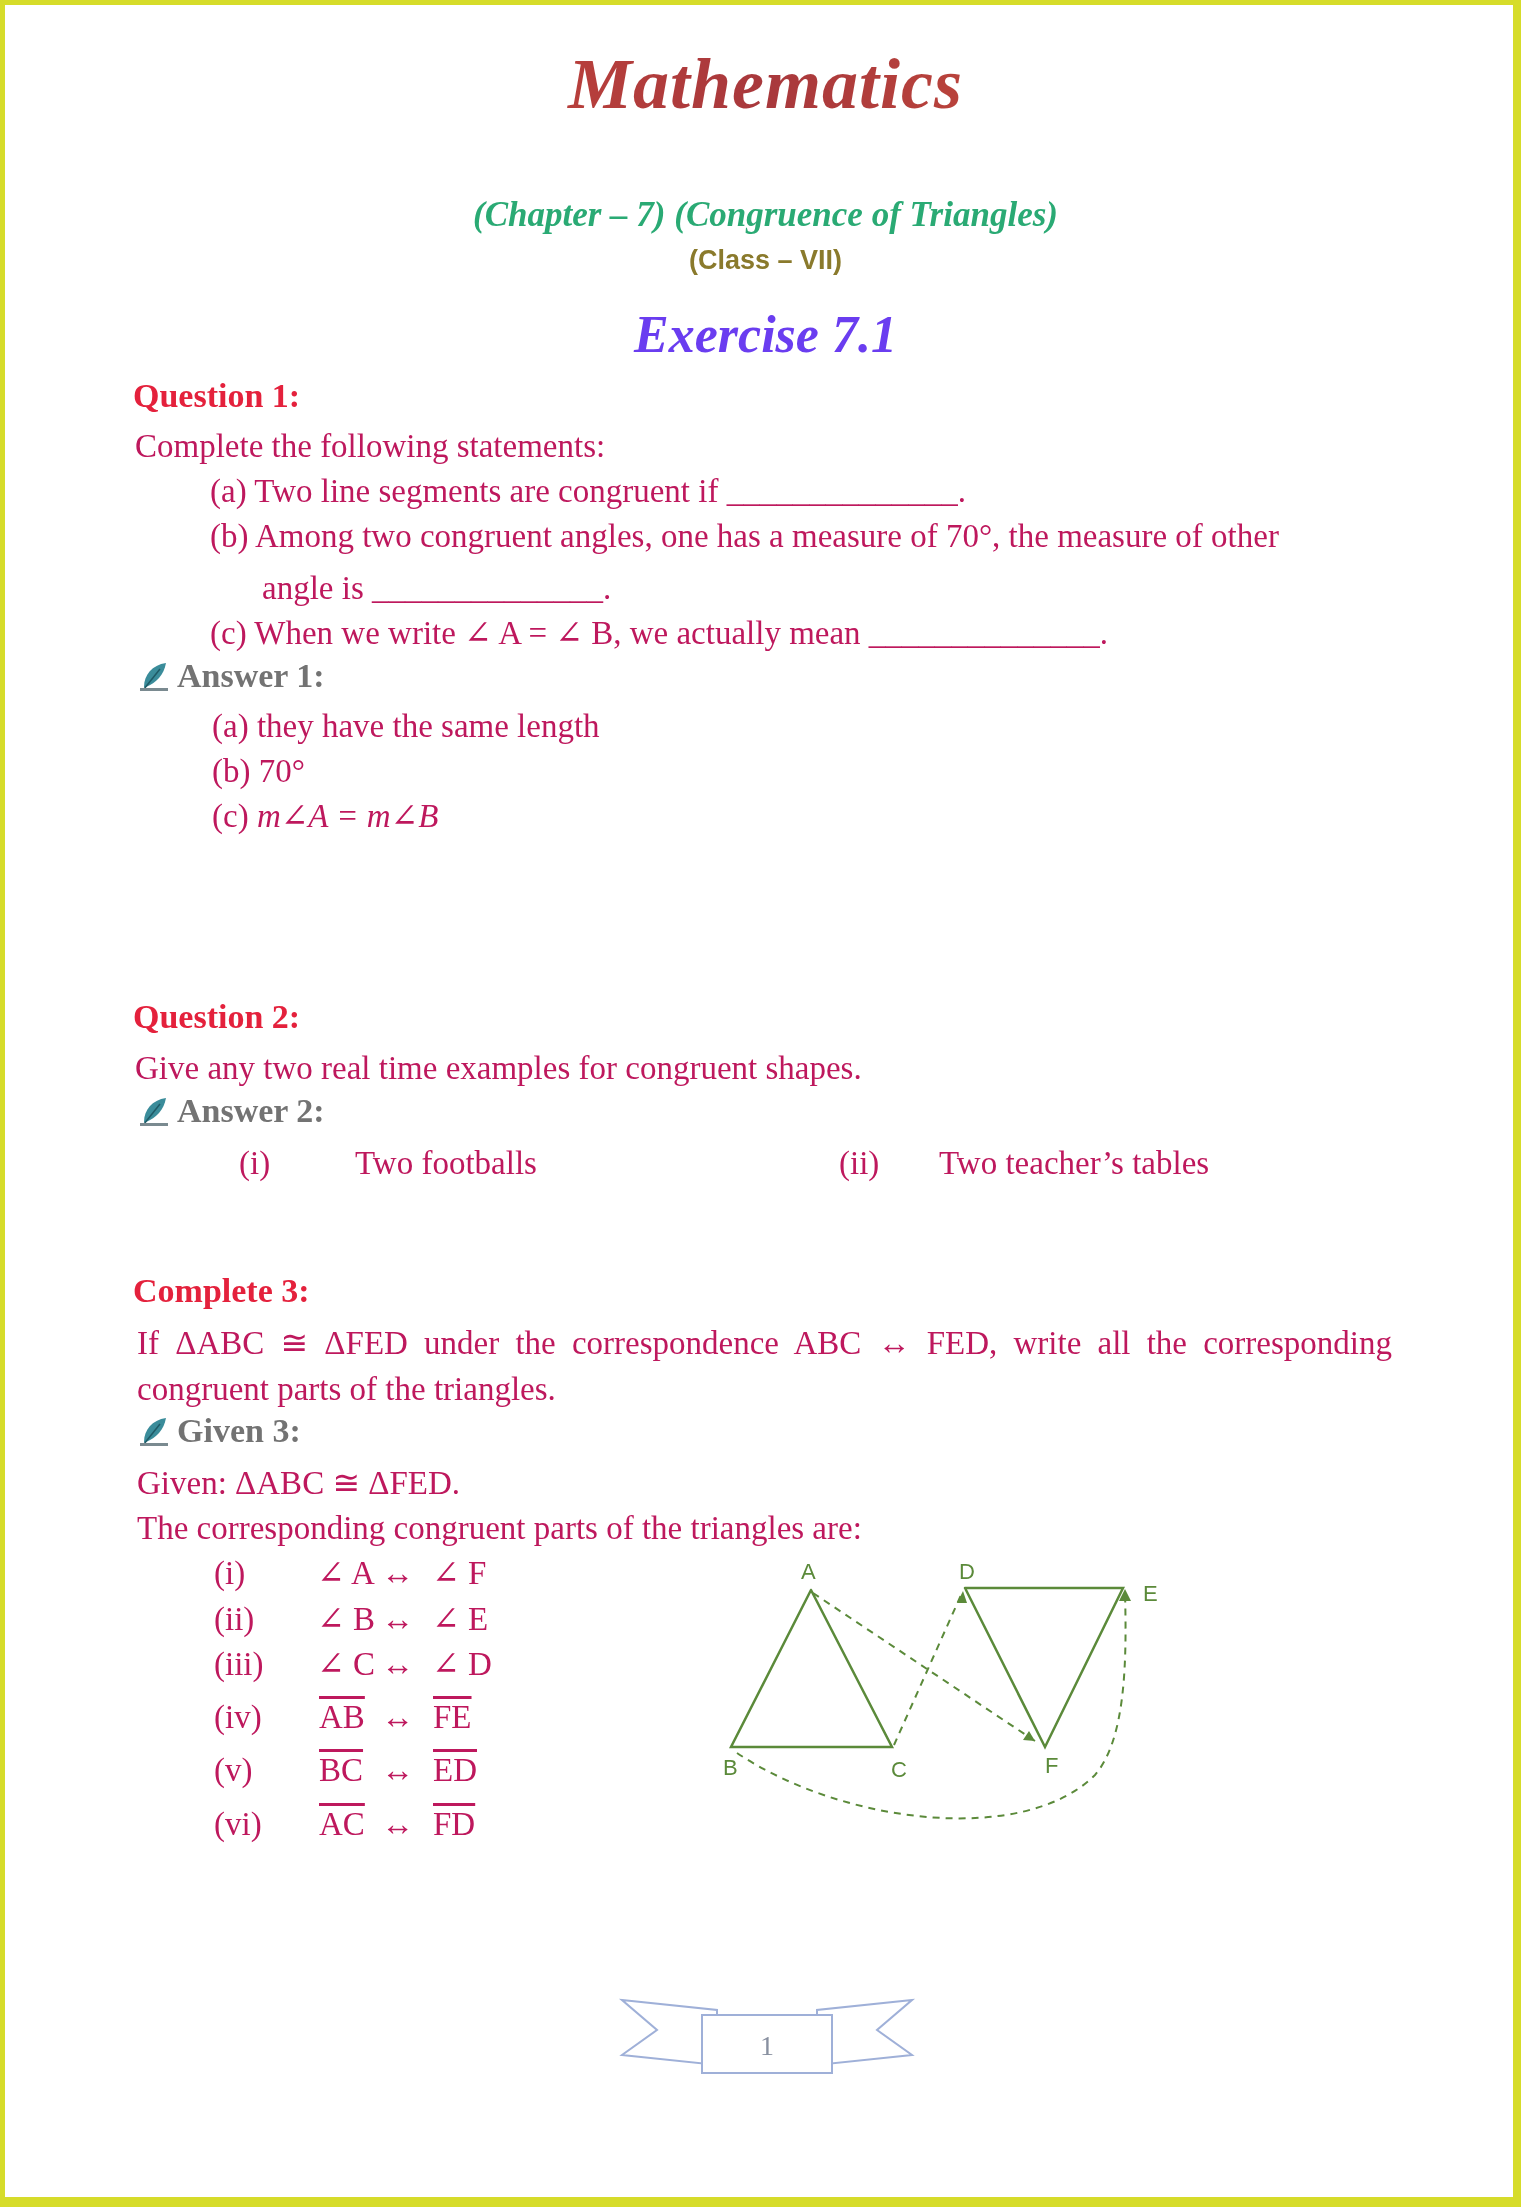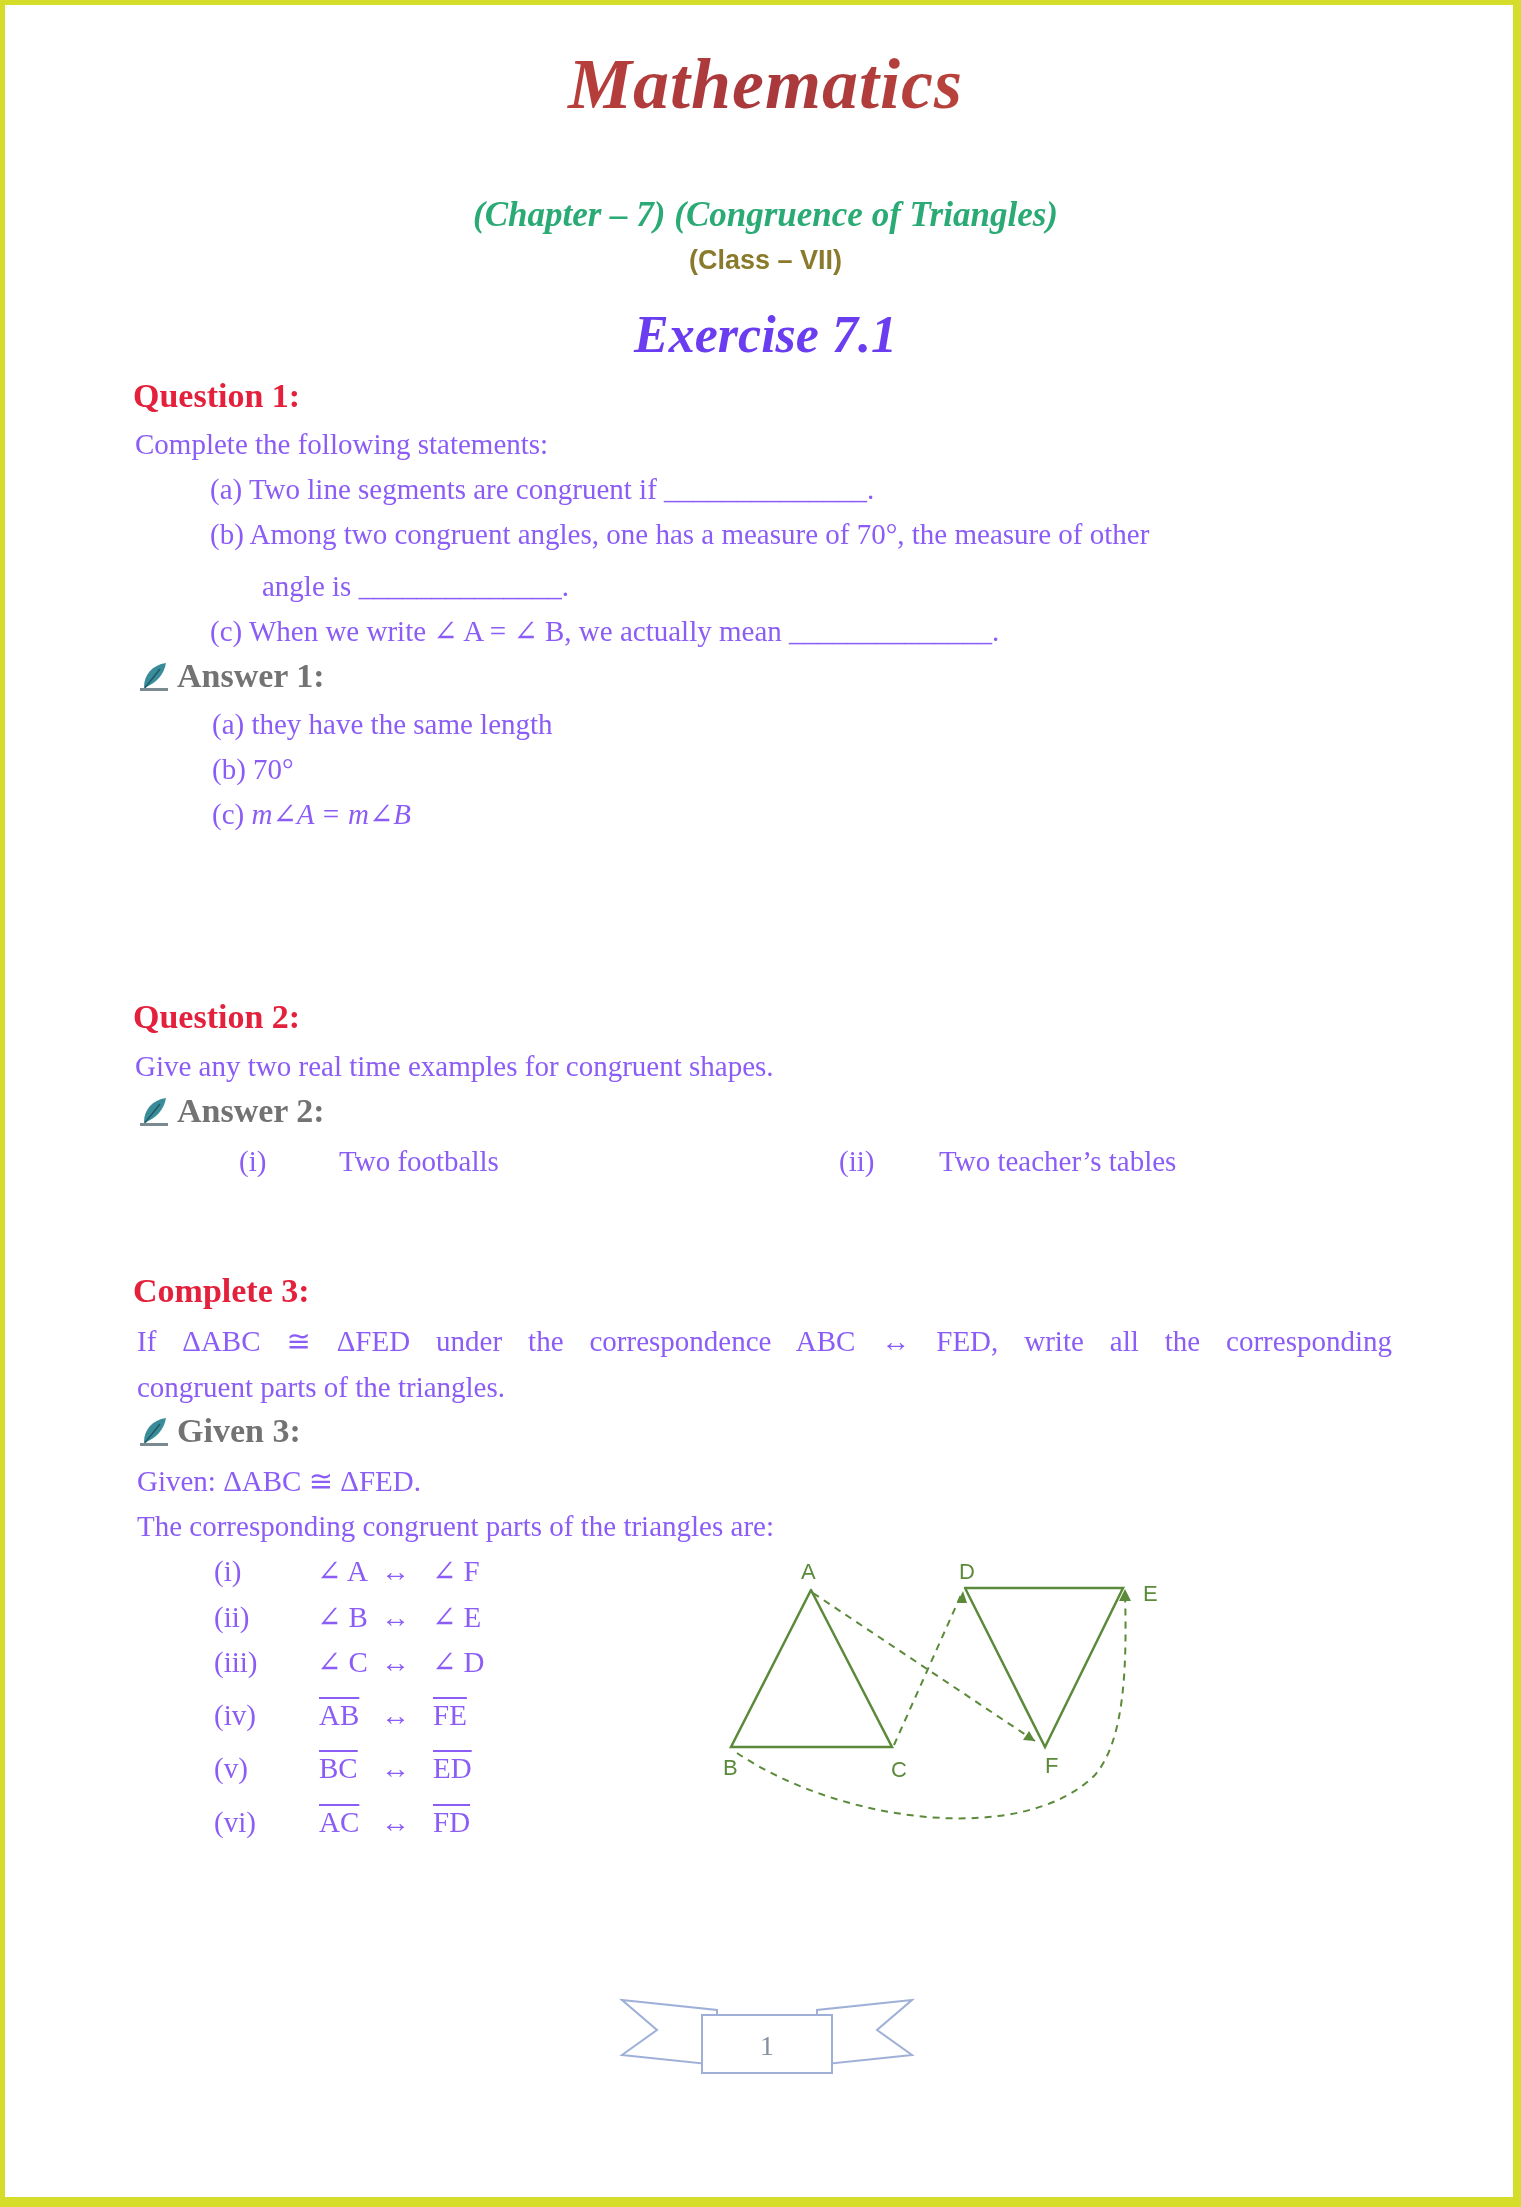--- a/index.html
+++ b/index.html
@@ -30,21 +30,21 @@
   .classline {
     left: 0; width: 1521px; top: 240px; text-align: center;
     font-size: 27px; font-weight: bold; color: #8a7a2c;
   }
   .exercise {
     left: 0; width: 1521px; top: 300px; text-align: center;
     font-size: 52px; font-weight: bold; font-style: italic; color: #6a3df0;
   }
   .qhead { font-size: 34px; font-weight: bold; color: #e4213c; }
   .ahead { font-size: 34px; font-weight: bold; color: #737373; }
-  .body-text { font-size: 29px; color: #8b5cf6; line-height: 1; white-space: nowrap; }
+  .body-text { font-size: 33px; color: #be185d; line-height: 1; white-space: nowrap; }
   .justify-line { width: 1255px; text-align: justify; text-align-last: justify; }
   .overline { text-decoration: overline; }
   .ans-icon {
     display: inline-block; position: absolute; width: 32px; height: 32px;
   }
   .ital { font-style: italic; }
 </style>
 </head>
 <body>
 
@@ -94,21 +94,21 @@
   <div class="abs serif qhead" style="left:128px; top:993px;">Question 2:</div>
   <div class="abs serif body-text" style="left:130px; top:1047px;">Give any two real time examples for congruent shapes.</div>
 
   <svg class="ans-icon" style="left:133px; top:1091px;" viewBox="0 0 32 32">
     <path d="M6 26 C6 14 14 4 28 2 C26 14 18 22 8 26 Z" fill="#3a8c9a"></path>
     <line x1="6" y1="28" x2="22" y2="8" stroke="#1e5a66" stroke-width="1.5"></line>
     <rect x="2" y="27" width="28" height="3" fill="#7a8a90"></rect>
   </svg>
   <div class="abs serif ahead" style="left:172px; top:1087px;">Answer 2:</div>
   <div class="abs serif body-text" style="left:234px; top:1142px;">(i)</div>
-  <div class="abs serif body-text" style="left:334px; top:1142px;">Two footballs</div>
+  <div class="abs serif body-text" style="left:350px; top:1142px;">Two footballs</div>
   <div class="abs serif body-text" style="left:834px; top:1142px;">(ii)</div>
   <div class="abs serif body-text" style="left:934px; top:1142px;">Two teacher’s tables</div>
 
   <div class="abs serif qhead" style="left:128px; top:1267px;">Complete 3:</div>
   <div class="abs serif body-text justify-line" style="left:132px; top:1322px;">If ΔABC ≅ ΔFED under the correspondence ABC ↔ FED, write all the corresponding</div>
   <div class="abs serif body-text" style="left:132px; top:1368px;text-align:center;">congruent parts of the triangles.</div>
 
   <svg class="ans-icon" style="left:133px; top:1411px;" viewBox="0 0 32 32">
     <path d="M6 26 C6 14 14 4 28 2 C26 14 18 22 8 26 Z" fill="#3a8c9a"></path>
     <line x1="6" y1="28" x2="22" y2="8" stroke="#1e5a66" stroke-width="1.5"></line>

